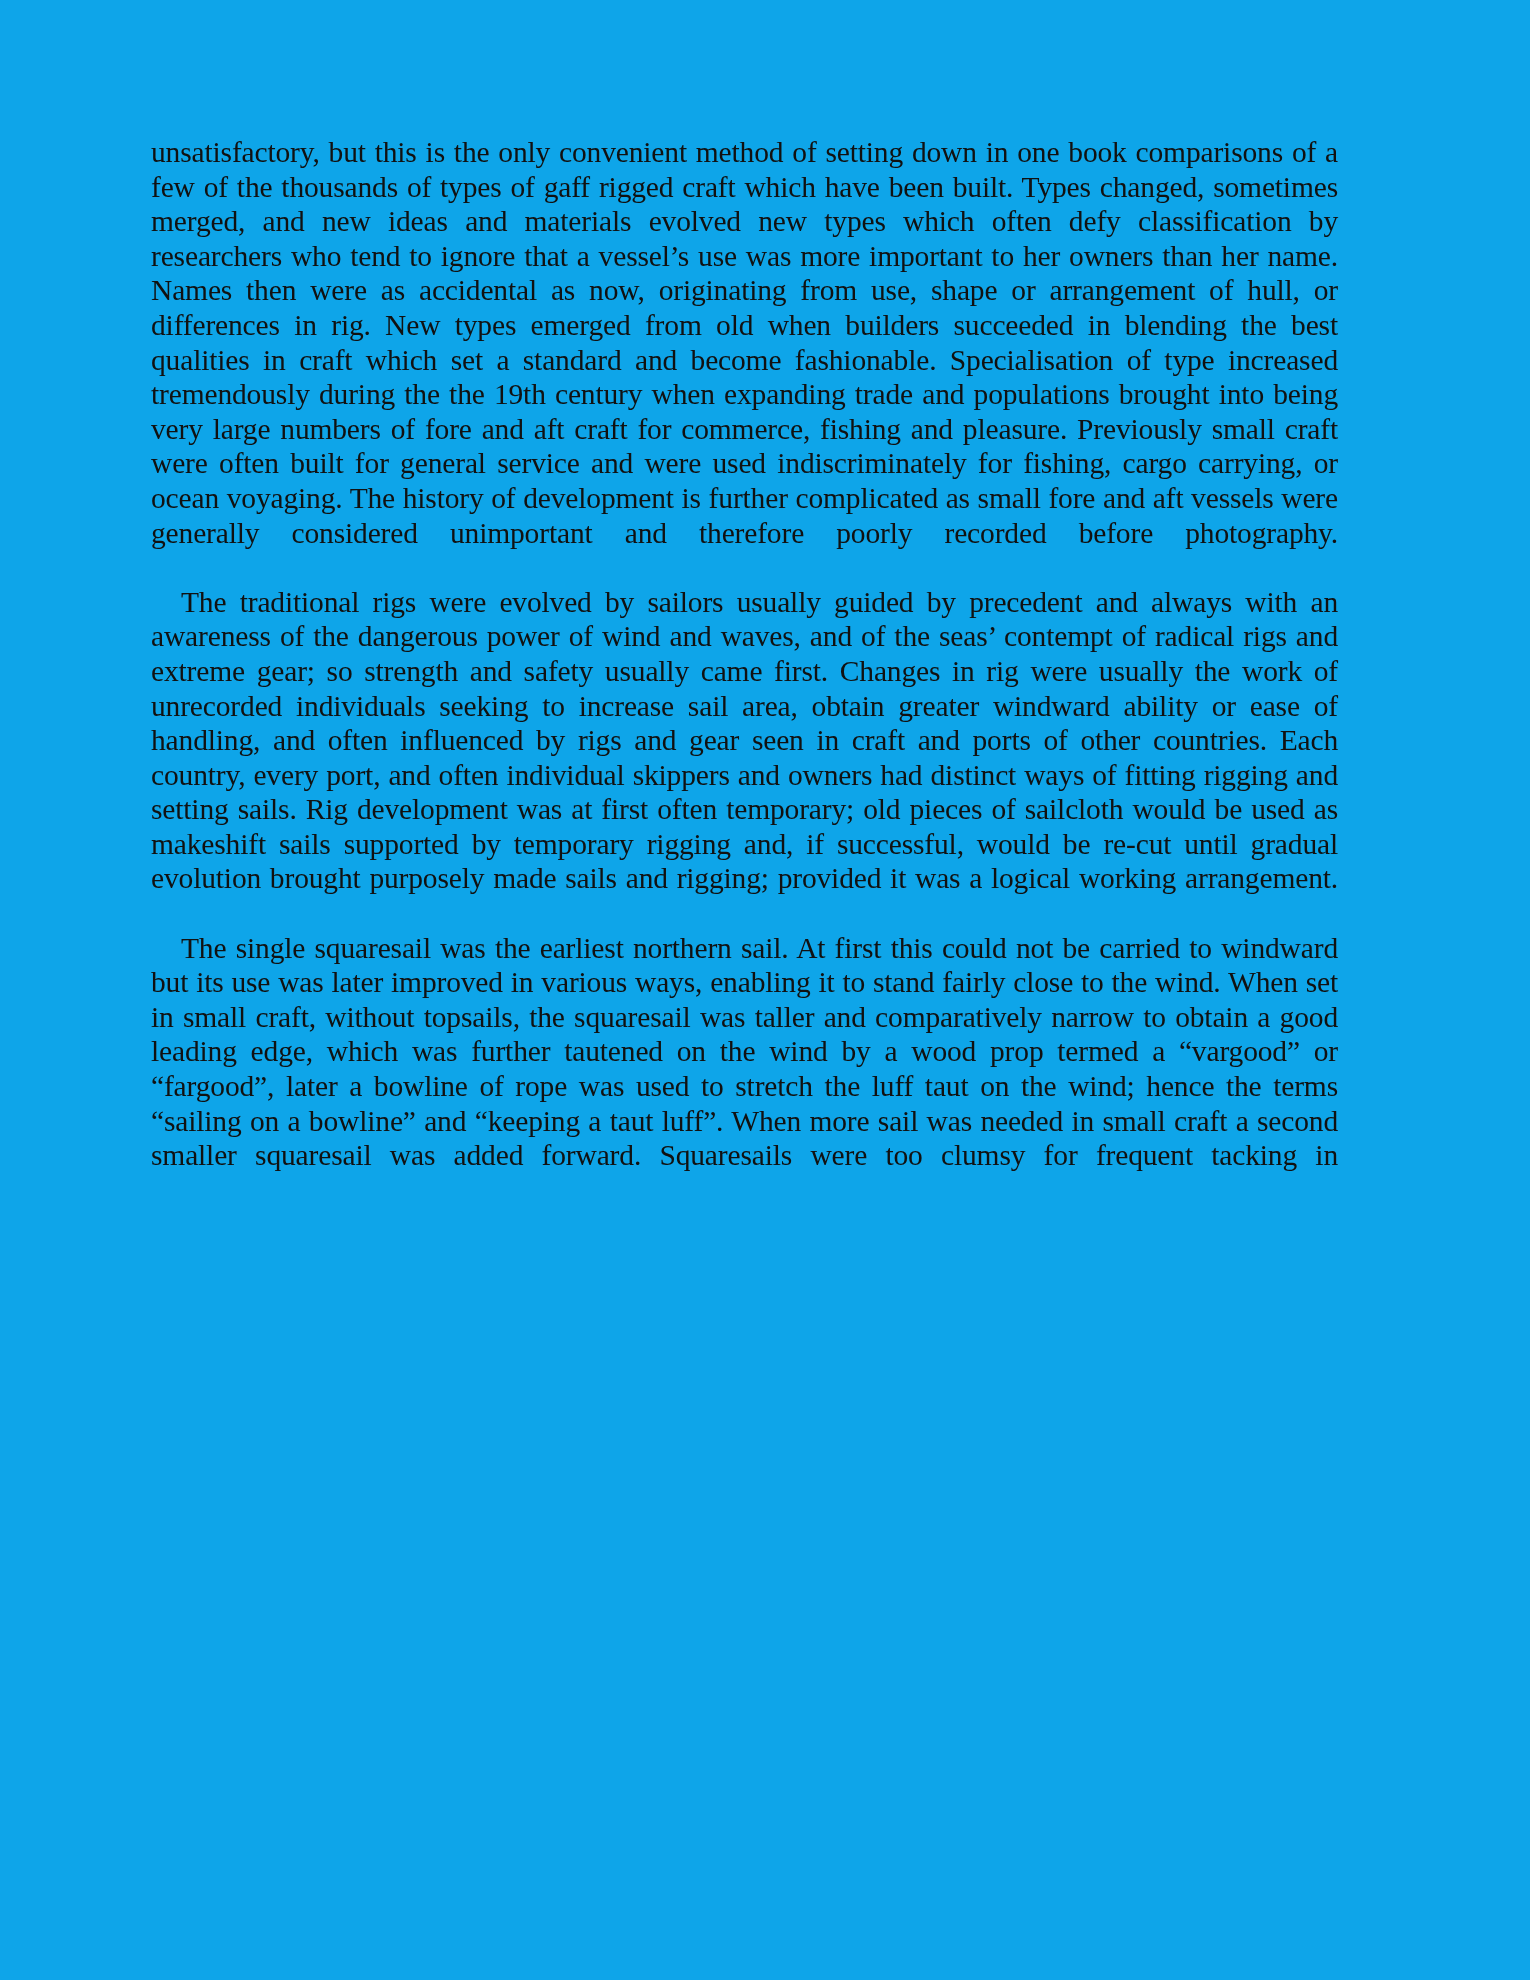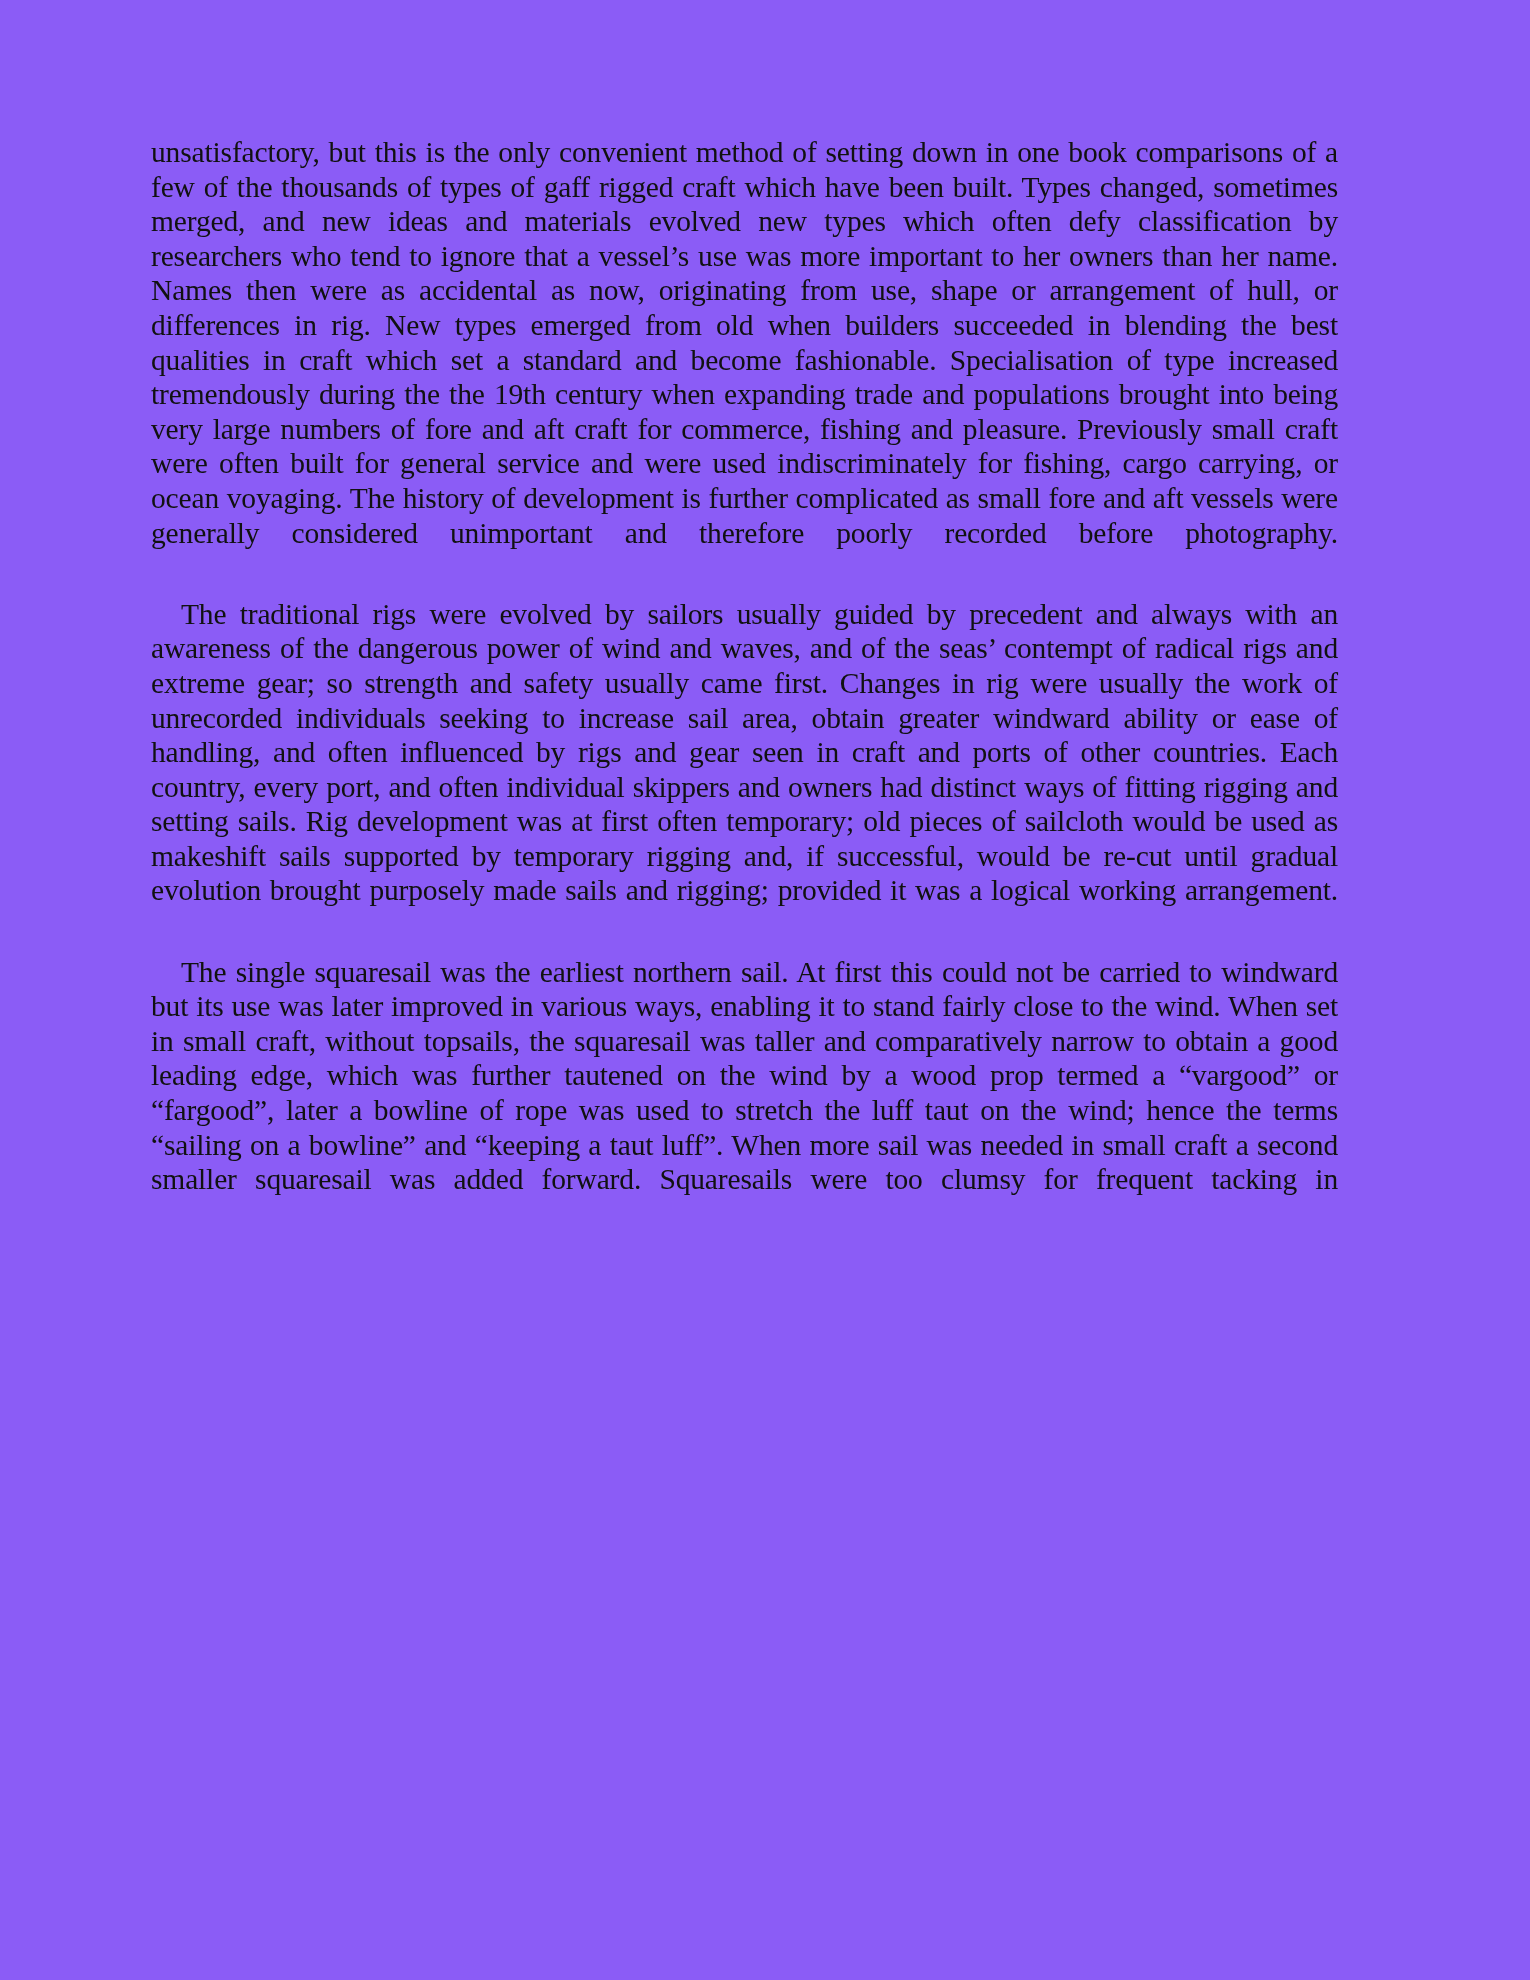--- a/index.html
+++ b/index.html
@@ -34,39 +34,38 @@
     font-size: 29.5px;
     line-height: 34.6px;
     letter-spacing: -0.15px;
     word-spacing: 0px;
     color: #111111;
     
     transform-origin: left top;
   }
   .para.indent {
     text-indent: 30px;
-    margin-top: 12px;
   }
   .para.continued {
     text-indent: 0;
   }
   
   .para:after {
     content: "";
     display: inline-block;
     width: 100%;
   }
   
   #text-column {
     -webkit-font-smoothing: none;
     text-rendering: optimizeLegibility;
   }
 </style>
 </head>
 <body>
 
-<div id="page" style="background: #8b5cf6;">
+<div id="page" style="background: #0ea5e9;">
   <div id="text-column" style="color: rgb(17, 17, 17);">
     <p class="para continued">unsatisfactory, but this is the only convenient method of setting down in one book comparisons of a few of the thousands of types of gaff rigged craft which have been built. Types changed, sometimes merged, and new ideas and materials evolved new types which often defy classification by researchers who tend to ignore that a vessel’s use was more important to her owners than her name. Names then were as accidental as now, originating from use, shape or arrangement of hull, or differences in rig. New types emerged from old when builders succeeded in blending the best qualities in craft which set a standard and become fashionable. Specialisation of type increased tremendously during the the 19th century when expanding trade and populations brought into being very large numbers of fore and aft craft for commerce, fishing and pleasure. Previously small craft were often built for general service and were used indiscriminately for fishing, cargo carrying, or ocean voyaging. The history of development is further complicated as small fore and aft vessels were generally considered unimportant and therefore poorly recorded before photography.</p>
     <p class="para indent">The traditional rigs were evolved by sailors usually guided by precedent and always with an awareness of the dangerous power of wind and waves, and of the seas’ contempt of radical rigs and extreme gear; so strength and safety usually came first. Changes in rig were usually the work of unrecorded individuals seeking to increase sail area, obtain greater windward ability or ease of handling, and often influenced by rigs and gear seen in craft and ports of other countries. Each country, every port, and often individual skippers and owners had distinct ways of fitting rigging and setting sails. Rig development was at first often temporary; old pieces of sailcloth would be used as makeshift sails supported by temporary rigging and, if successful, would be re-cut until gradual evolution brought purposely made sails and rigging; provided it was a logical working arrangement.</p>
     <p class="para indent">The single squaresail was the earliest northern sail. At first this could not be carried to windward but its use was later improved in various ways, enabling it to stand fairly close to the wind. When set in small craft, without topsails, the squaresail was taller and comparatively narrow to obtain a good leading edge, which was further tautened on the wind by a wood prop termed a “vargood” or “fargood”, later a bowline of rope was used to stretch the luff taut on the wind; hence the terms “sailing on a bowline” and “keeping a taut luff”. When more sail was needed in small craft a second smaller squaresail was added forward. Squaresails were too clumsy for frequent tacking in</p>
   </div>
 </div>
 
 </body></html>

